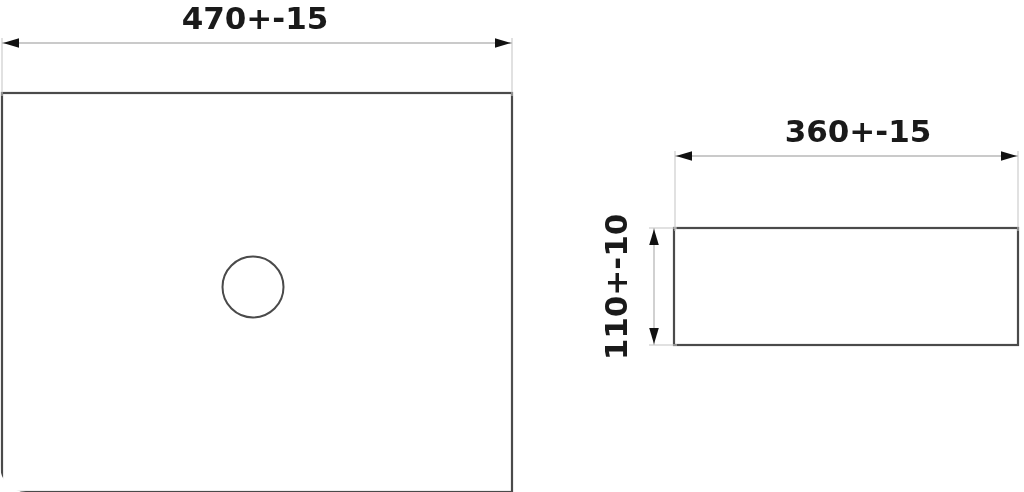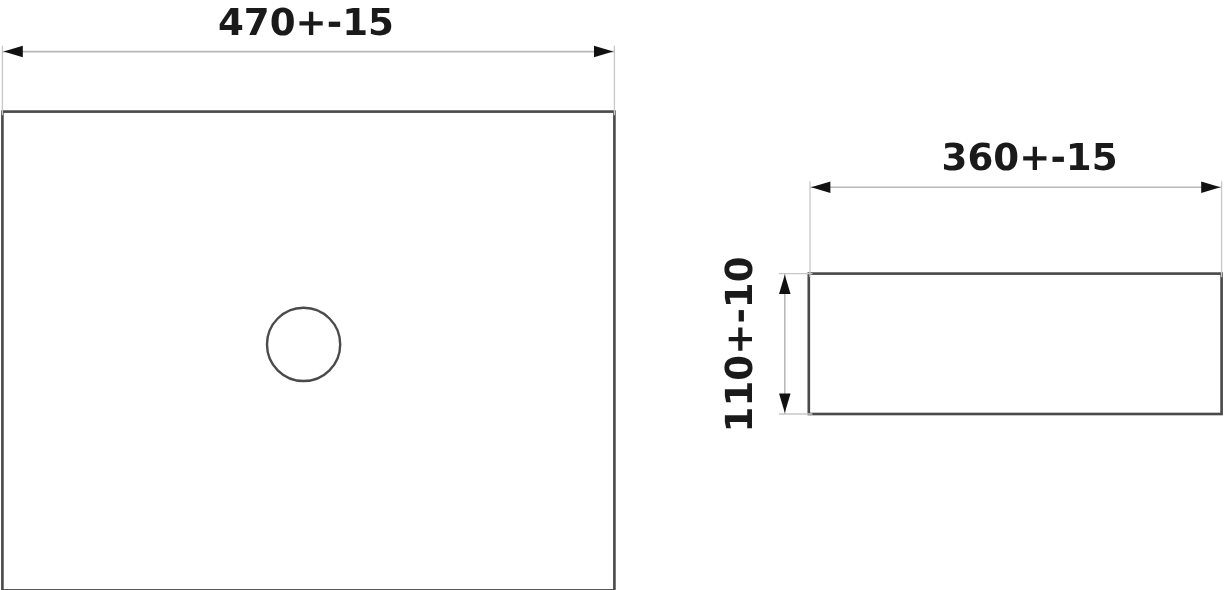--- a/index.html
+++ b/index.html
@@ -10,20 +10,21 @@
   }
   body {
     font-family: "DejaVu Sans", "Liberation Sans", sans-serif;
   }
   #drawing-root {
     position: relative;
     width: 1024px;
     height: 492px;
     background: #ffffff;
     overflow: hidden;
+    border-radius: 26px;
   }
   #drawing-svg {
     position: absolute;
     left: 0;
     top: 0;
     width: 1024px;
     height: 492px;
     display: block;
   }
   .dim-text {

